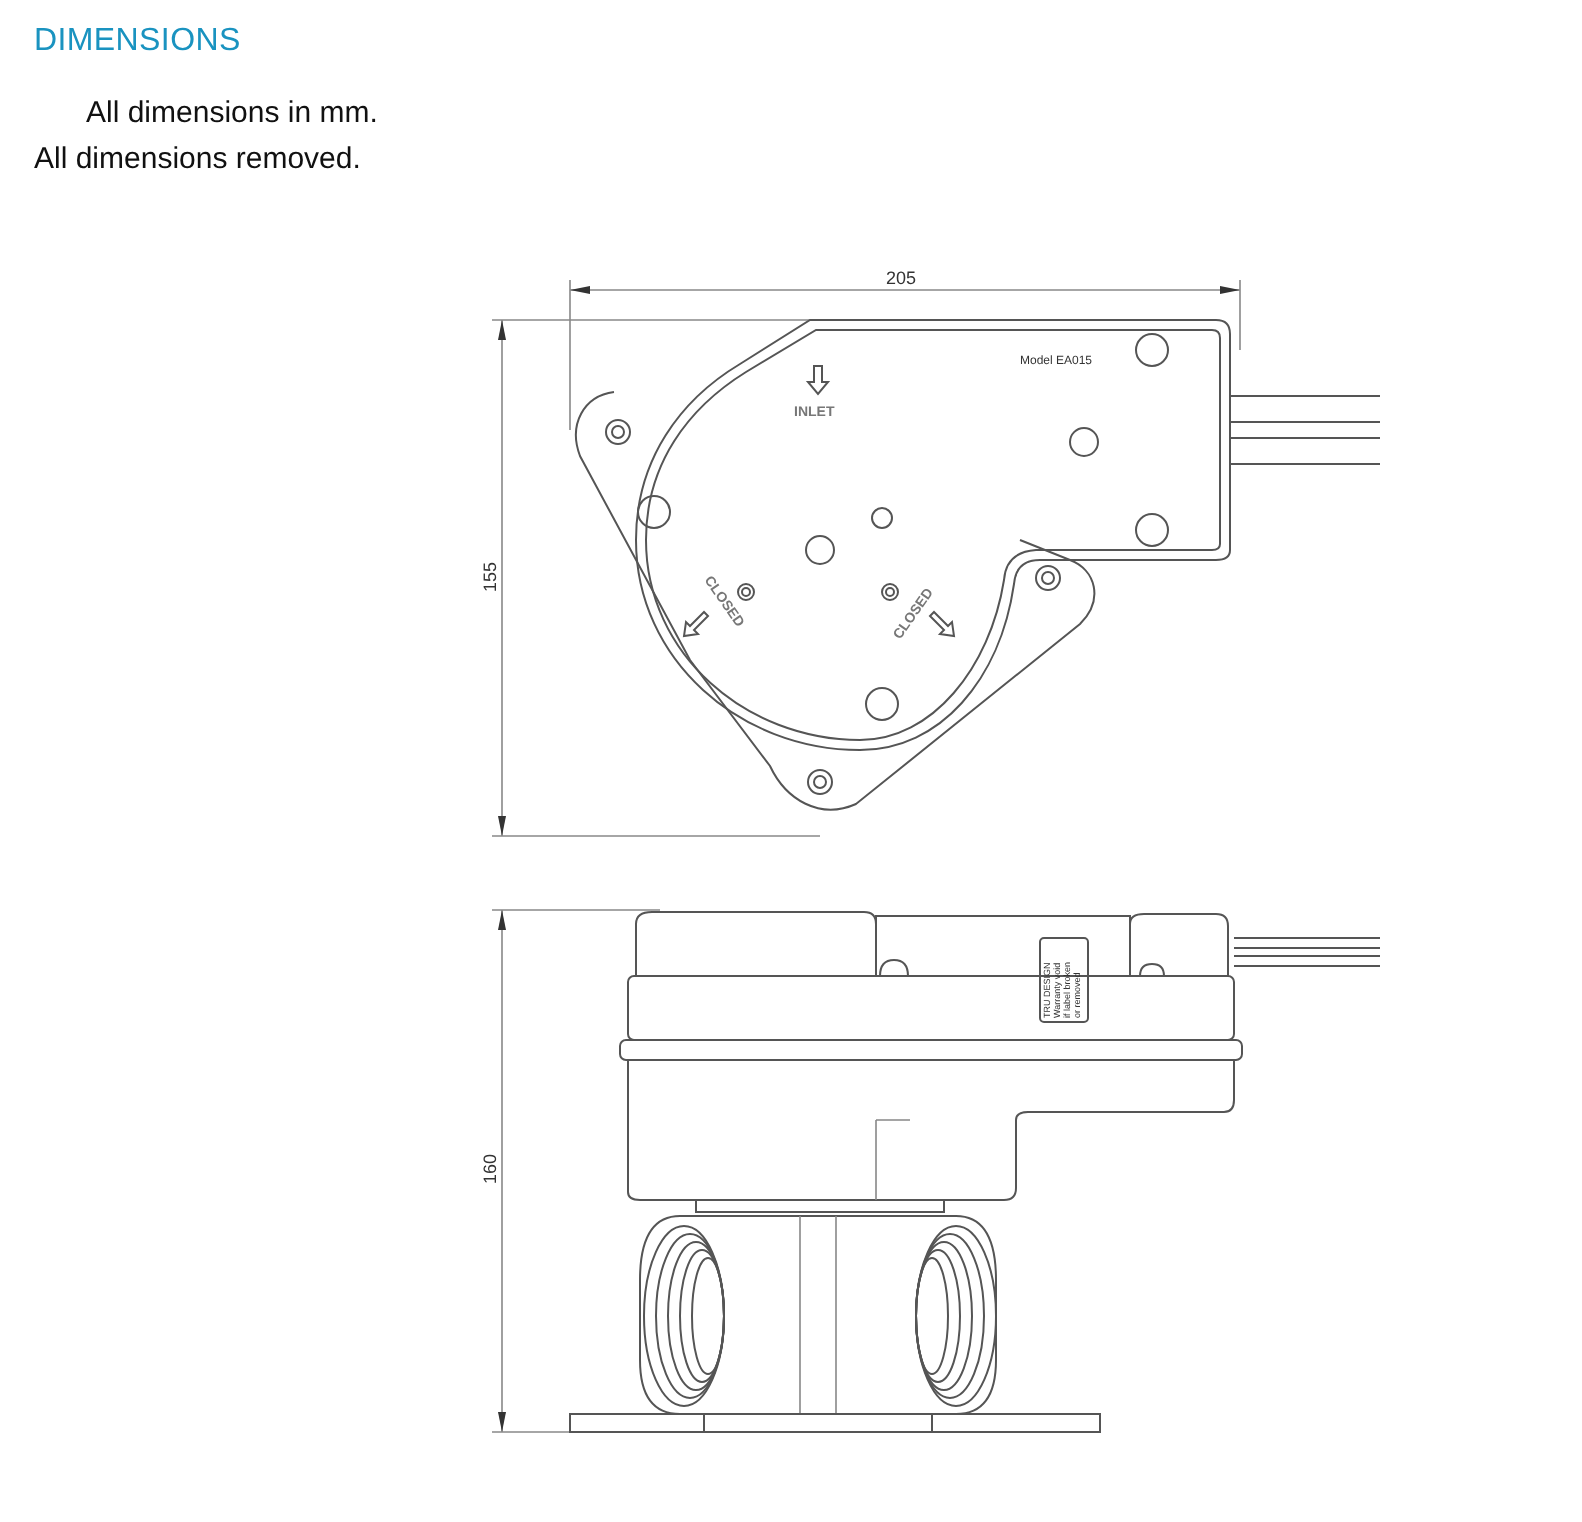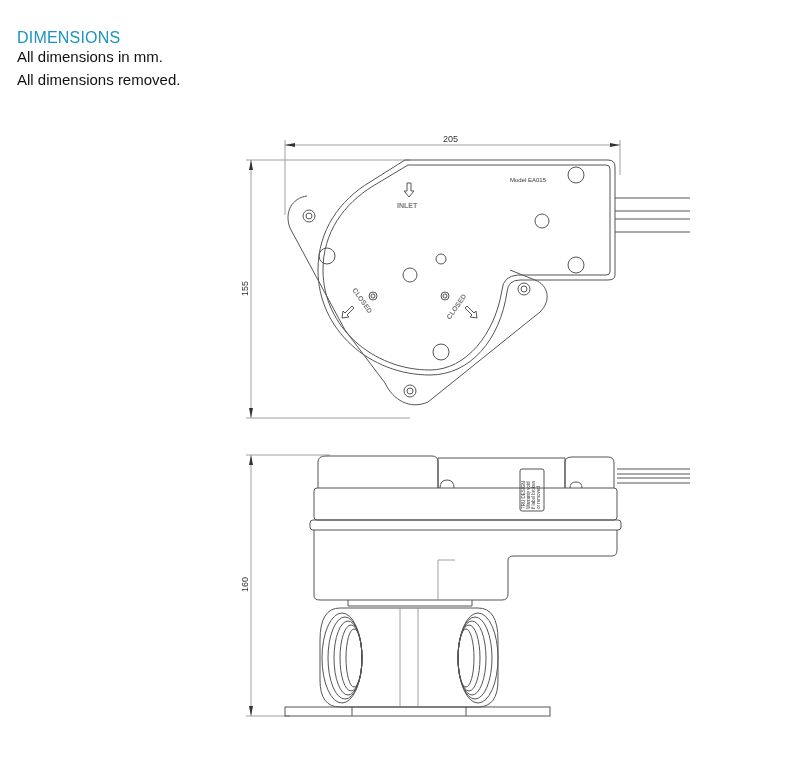--- a/index.html
+++ b/index.html
@@ -1,21 +1,21 @@
 <!DOCTYPE html>
 <html><head>
 <meta charset="utf-8">
 <style>
   html, body { margin: 0; padding: 0; background: #ffffff; }
   body { width: 791px; height: 761px; position: relative; overflow: hidden;
          font-family: "Liberation Sans", "DejaVu Sans", sans-serif; }
   .heading { position: absolute; left: 17px; top: 12px; font-size: 16px; color: #1a93c0;
-             letter-spacing: 0.2px; margin-top: 17px; }
+             letter-spacing: 0.2px; }
   .note { position: absolute; left: 17px; font-size: 15px; color: #111; }
-  .note1 { top: 48px; }
+  .note1 { top: 48px; margin-left: 26px; }
   .note2 { top: 71px; }
   svg { position: absolute; left: 0; top: 0; }
   .ln { stroke: #555; fill: none; stroke-width: 1; }
   .lt { stroke: #888; fill: none; stroke-width: 0.8; }
   .dim { font-family: "Liberation Sans", sans-serif; font-size: 9px; fill: #333; }
   .small { font-family: "Liberation Sans", sans-serif; font-size: 6px; fill: #333; }
   .mark { font-family: "Liberation Sans", sans-serif; font-size: 7px; fill: #777; font-weight: bold; }
 </style>
 </head>
 <body>

